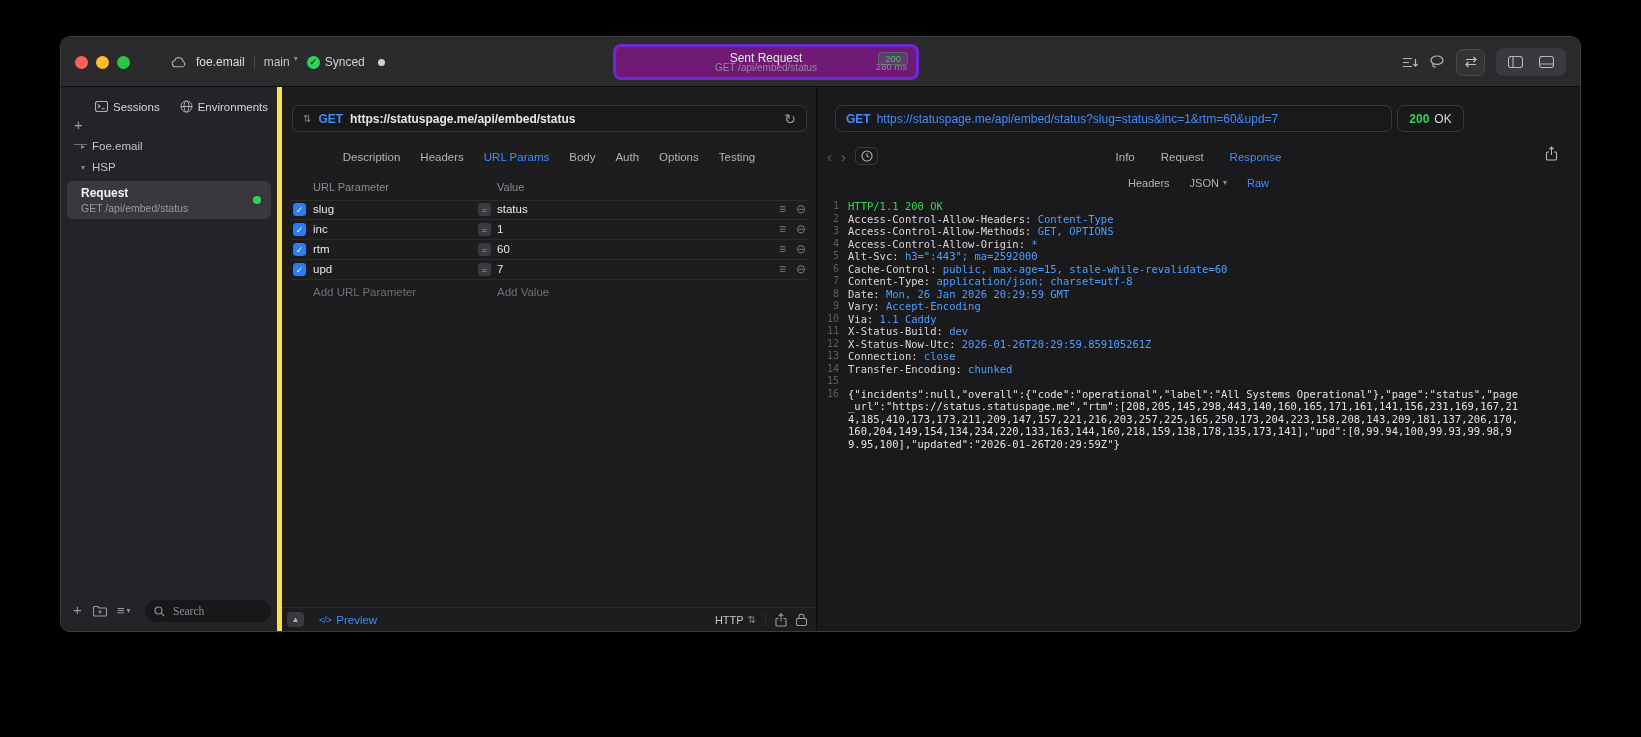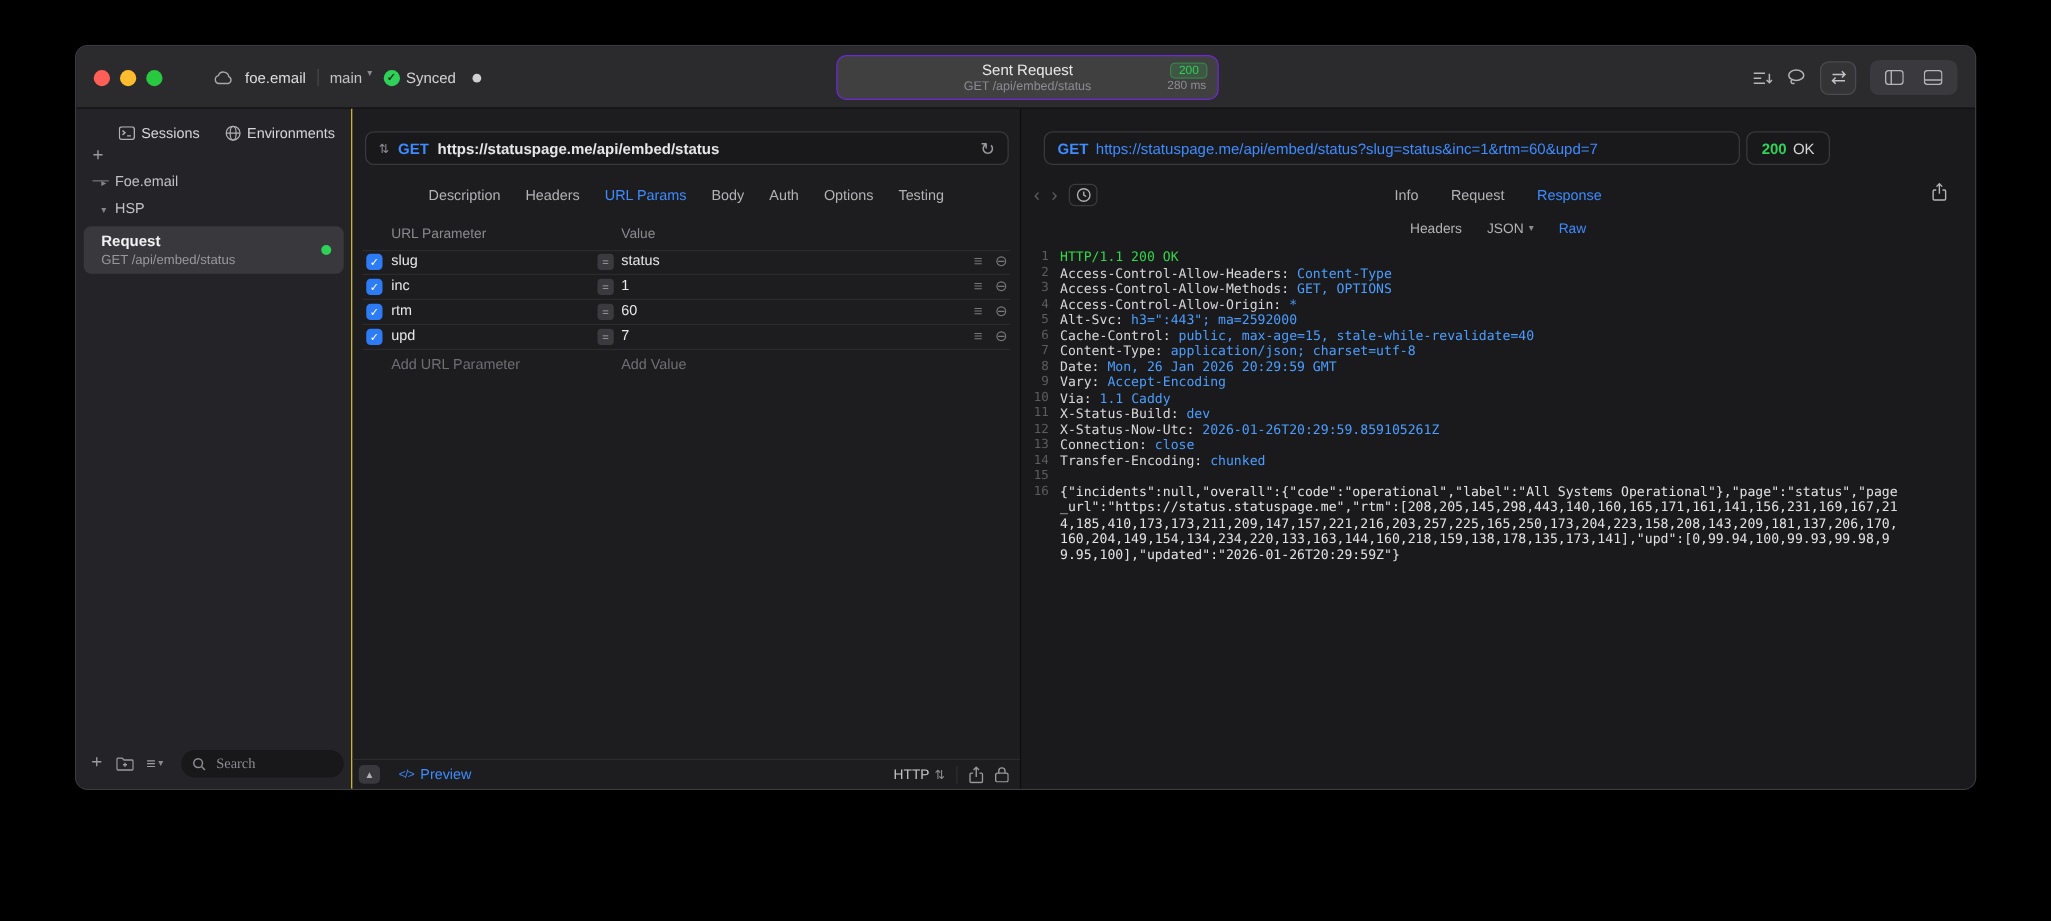--- a/index.html
+++ b/index.html
@@ -16,37 +16,37 @@
   .tl.green{left:56px;background:#28c840;}
   .tb-left{position:absolute;left:110px;top:0;height:50px;display:flex;align-items:center;gap:9px;}
   .proj{color:#dededf;font-size:12px;}
   .tb-sep{width:1px;height:14px;background:#47474a;}
   .branch{display:flex;align-items:flex-start;gap:4px;color:#c4c4c8;font-size:12px;}
   .chev-sm{color:#8a8a8f;font-size:8px;line-height:1;}
   .sync{display:flex;align-items:center;gap:5px;color:#d2d2d5;font-size:12px;}
   .sync-badge{width:13px;height:13px;border-radius:50%;background:#30d158;color:#16321d;font-size:9px;
     display:flex;align-items:center;justify-content:center;font-weight:700;}
   .dirty-dot{width:7px;height:7px;border-radius:50%;background:#cfcfd2;margin-left:4px;}
-  .tb-center{position:absolute;left:608px;top:7px;width:306px;height:36px;background:#404040;
-    border:1px solid #6d28d9;border-radius:8px;}
+  .tb-center{position:absolute;left:552px;top:7px;width:306px;height:36px;background:#701a75;
+    border:3px solid #6d28d9;border-radius:8px;}
   .tbc-title{position:absolute;top:4px;left:0;right:0;text-align:center;font-size:12px;color:#e9e9eb;}
   .tbc-sub{position:absolute;bottom:4px;left:0;right:0;text-align:center;font-size:10px;color:#8c8c92;}
   .tbc-badge{position:absolute;top:5px;right:8px;height:13px;padding:0 6px;border-radius:4px;
     background:rgba(48,209,88,.16);border:1px solid rgba(48,209,88,.35);color:#30d158;font-size:9.5px;
     display:flex;align-items:center;}
   .tbc-ms{position:absolute;bottom:5px;right:9px;font-size:9.5px;color:#8c8c92;}
   .tb-right{position:absolute;right:14px;top:0;height:50px;display:flex;align-items:center;gap:11px;color:#b6b6ba;}
   .icon-btn{display:flex;align-items:center;justify-content:center;color:#b6b6ba;}
   .icon-btn-boxed{width:29px;height:27px;border:1px solid #4b4b4f;background:#343437;border-radius:7px;
     display:flex;align-items:center;justify-content:center;color:#c2c2c6;}
   .icon-group{height:28px;background:#3a3a3e;border-radius:7px;display:flex;align-items:center;gap:16px;
     padding:0 12px;color:#c2c2c6;}
   
   .main{position:absolute;top:50px;left:0;right:0;bottom:0;display:flex;}
-  .sidebar{width:221px;flex:none;background:#242428;border-right:1px solid #fde047;position:relative;}
+  .sidebar{width:221px;flex:none;background:#242428;border-right:5px solid #fde047;position:relative;}
   .reqpane{width:535px;flex:none;background:#1d1d1f;border-right:1px solid #0c0c0d;position:relative;}
   .respane{flex:1;background:#1a1a1c;position:relative;}
   
   .sb-tabs{position:absolute;top:13px;left:34px;display:flex;gap:20px;align-items:center;font-size:11.5px;}
   .sb-tab{display:flex;align-items:center;gap:5px;color:#d6d6d9;}
   .sb-tab .ticon{color:#b0b0b4;}
   .sb-plus{position:absolute;left:13px;top:30px;color:#9a9a9f;font-size:15px;line-height:1;}
   .sb-minus{position:absolute;left:13px;top:50px;color:#7b7b80;font-size:13px;line-height:1;}
   .sb-group{position:absolute;left:20px;display:flex;gap:7px;align-items:center;font-size:11.5px;color:#c2c2c6;}
   .sb-group .gchev{color:#85858a;font-size:8px;}
@@ -433,21 +433,21 @@
         <div class="cl">
             <span class="ln">4</span>
             <span class="ct"><span class="hn">Access-Control-Allow-Origin:</span><span class="hv"> *</span></span>
           </div>
         <div class="cl">
             <span class="ln">5</span>
             <span class="ct"><span class="hn">Alt-Svc:</span><span class="hv"> h3=":443"; ma=2592000</span></span>
           </div>
         <div class="cl">
             <span class="ln">6</span>
-            <span class="ct"><span class="hn">Cache-Control:</span><span class="hv"> public, max-age=15, stale-while-revalidate=40</span></span>
+            <span class="ct"><span class="hn">Cache-Control:</span><span class="hv"> public, max-age=15, stale-while-revalidate=60</span></span>
           </div>
         <div class="cl">
             <span class="ln">7</span>
             <span class="ct"><span class="hn">Content-Type:</span><span class="hv"> application/json; charset=utf-8</span></span>
           </div>
         <div class="cl">
             <span class="ln">8</span>
             <span class="ct"><span class="hn">Date:</span><span class="hv"> Mon, 26 Jan 2026 20:29:59 GMT</span></span>
           </div>
         <div class="cl">

